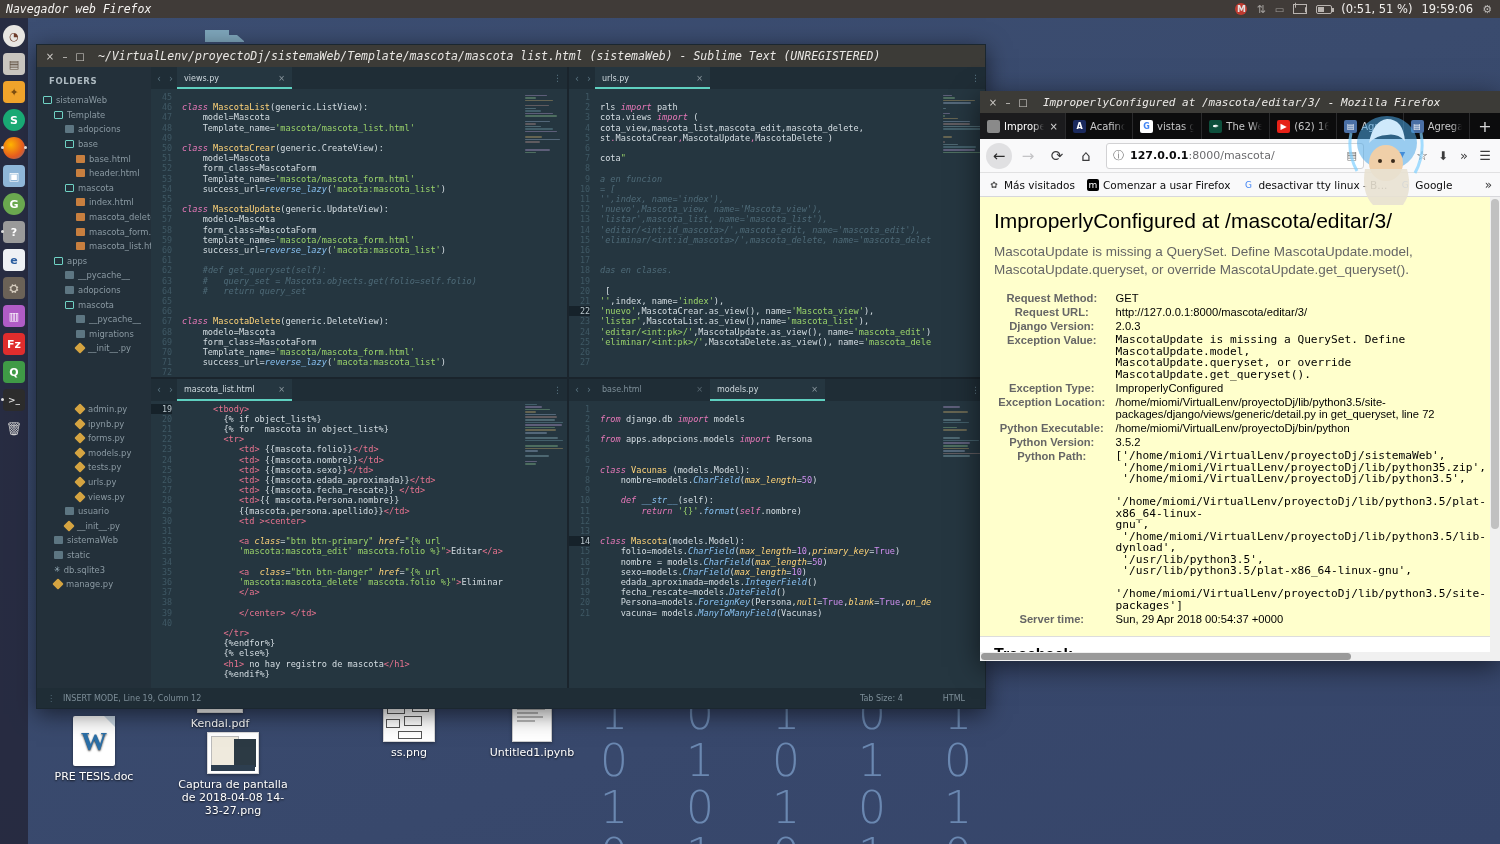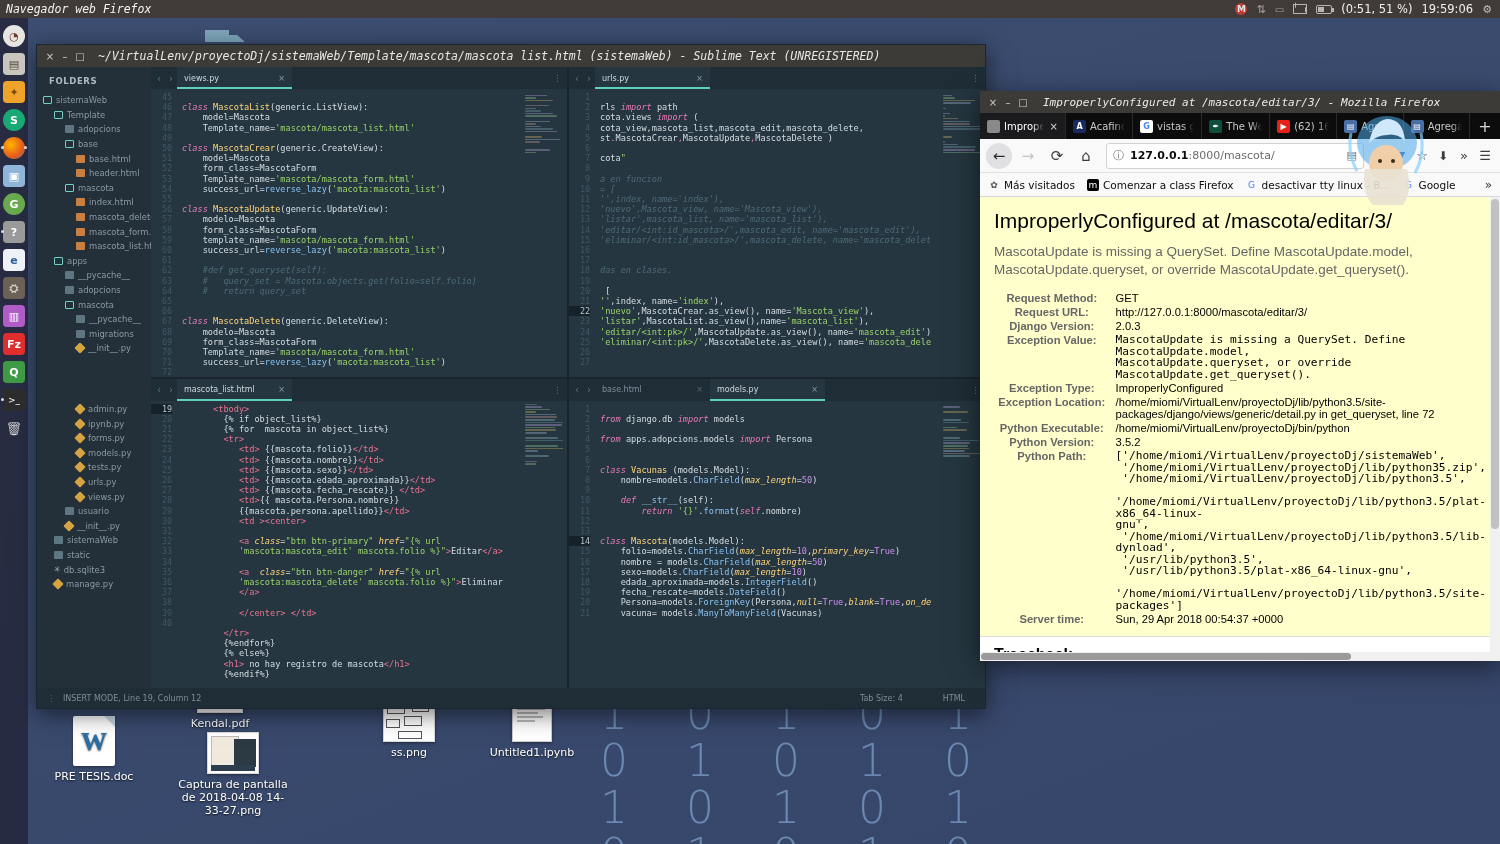--- a/index.html
+++ b/index.html
@@ -214,21 +214,21 @@
   }
   .minimap {
     position: absolute; right: 2px; top: 3px;
     width: 40px; height: 80px; opacity: .55;
   }
   .mm-line { height:1.5px; margin-bottom:1.1px; border-radius:1px; }
 
   
   .kw   { color: #e879b9; font-style: italic; }
   .cls  { color: #ffd479; }
-  .fn   { color: #88c0f0; }
+  .fn   { color: #88c0f0; font-style: italic; }
   .str  { color: #9ad36a; }
   .num  { color: #d08ff0; }
   .cmt  { color: #4e6a77; font-style: italic; }
   .op   { color: #e879b9; }
   .tag  { color: #e8738f; }
   .attr { color: #ffd479; font-style: italic; }
 
   #sublime-status {
     height: 20px; background: #1f2d36; flex: 0 0 20px;
     display: flex; align-items: center;
@@ -1010,21 +1010,21 @@
   </div>
 
   <div id="ff-bookmarks">
     <div id="bm-container" style="display:flex;align-items:center;gap:12px;">
         <div class="bm">
           <span class="bm-ico" style="color: rgb(85, 85, 85);">✿</span>
           <span>Más visitados</span>
         </div>
         <div class="bm">
           <span class="bm-ico" style="color: rgb(255, 255, 255); background: rgb(0, 0, 0);">m</span>
-          <span>Comenzar a class Firefox</span>
+          <span>Comenzar a usar Firefox</span>
         </div>
         <div class="bm">
           <span class="bm-ico" style="color: rgb(66, 133, 244);">G</span>
           <span>desactivar tty linux - B...</span>
         </div>
         <div class="bm">
           <span class="bm-ico" style="color: rgb(66, 133, 244);">G</span>
           <span>Google</span>
         </div>
       </div>

